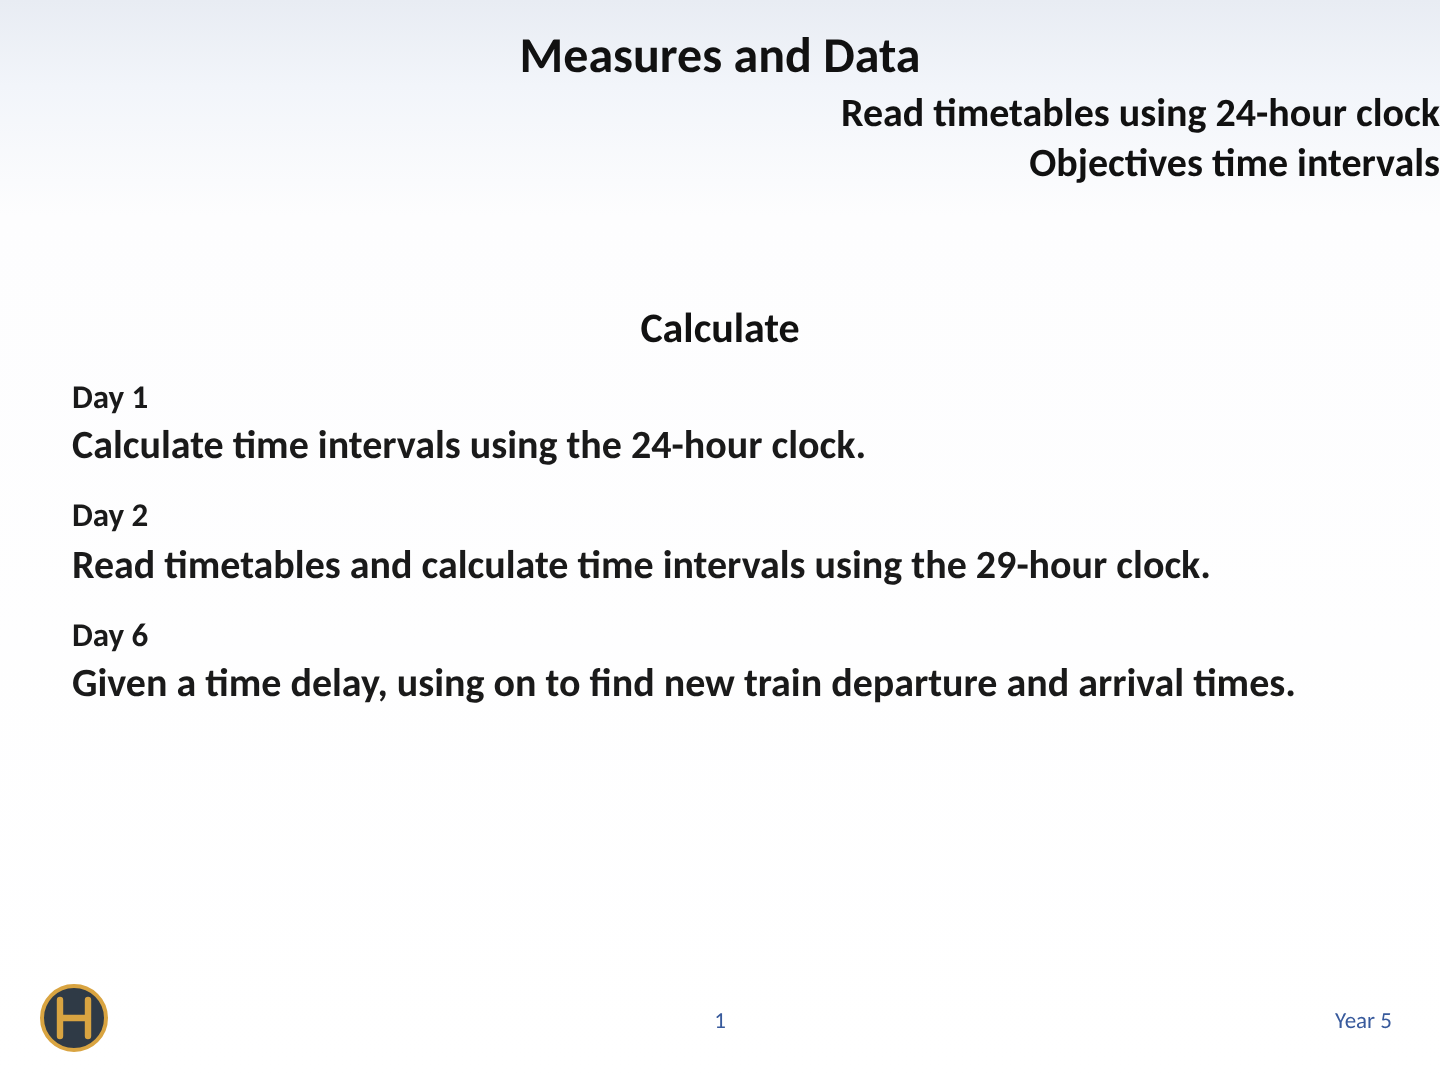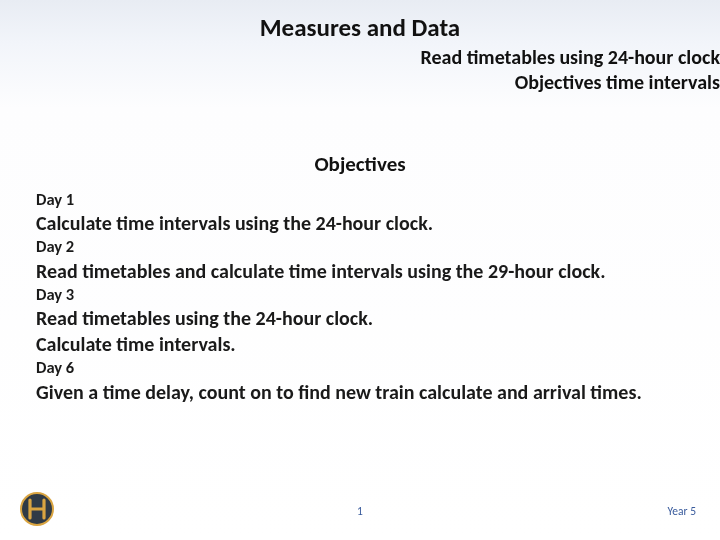--- a/index.html
+++ b/index.html
@@ -33,20 +33,21 @@
     text-align: center;
     font-weight: 700;
     font-size: 21px;
     margin-top: 56px;
     color: #111;
   }
   .objectives {
     padding: 6px 36px 0 36px;
   }
   .obj-block {
+    margin-top: 12px;
   }
   .obj-block:first-child {
     margin-top: 6px;
   }
   .obj-day {
     font-weight: 700;
     font-size: 16.5px;
     line-height: 1.3;
   }
   .obj-text {
@@ -98,39 +99,34 @@
 </style>
 </head>
 <body>
 
 <div class="title">Measures and Data</div>
 <div class="subtitle">
   <div>Read timetables using 24-hour clock</div>
   <div>Objectives time intervals</div>
 </div>
 
-<div class="objectives-heading">Objectives</div>
+<div class="objectives-heading">Calculate</div>
 
 <div class="objectives">
   <div class="obj-block">
     <div class="obj-day">Day 1</div>
     <div class="obj-text">Calculate time intervals using the 24-hour clock.</div>
   </div>
   <div class="obj-block">
     <div class="obj-day">Day 2</div>
     <div class="obj-text">Read timetables and calculate time intervals using the 29-hour clock.</div>
   </div>
   <div class="obj-block">
-    <div class="obj-day">Day 3</div>
-    <div class="obj-text">Read timetables using the 24-hour clock.</div>
-    <div class="obj-text">Calculate time intervals.</div>
-  </div>
-  <div class="obj-block">
     <div class="obj-day">Day 6</div>
-    <div class="obj-text">Given a time delay, count on to find new train calculate and arrival times.</div>
+    <div class="obj-text">Given a time delay, using on to find new train departure and arrival times.</div>
   </div>
 </div>
 
 <div class="footer">
   <div class="logo">
     <svg class="logo-svg" width="34" height="34" viewBox="0 0 34 34">
       <circle cx="17" cy="17" r="16" fill="#2f3a46" stroke="#d9a441" stroke-width="2"></circle>
       <path d="M10 8 L10 26 M24 8 L24 26 M10 17 L24 17" stroke="#d9a441" stroke-width="3.2" stroke-linecap="round" fill="none"></path>
     </svg>
   </div>

